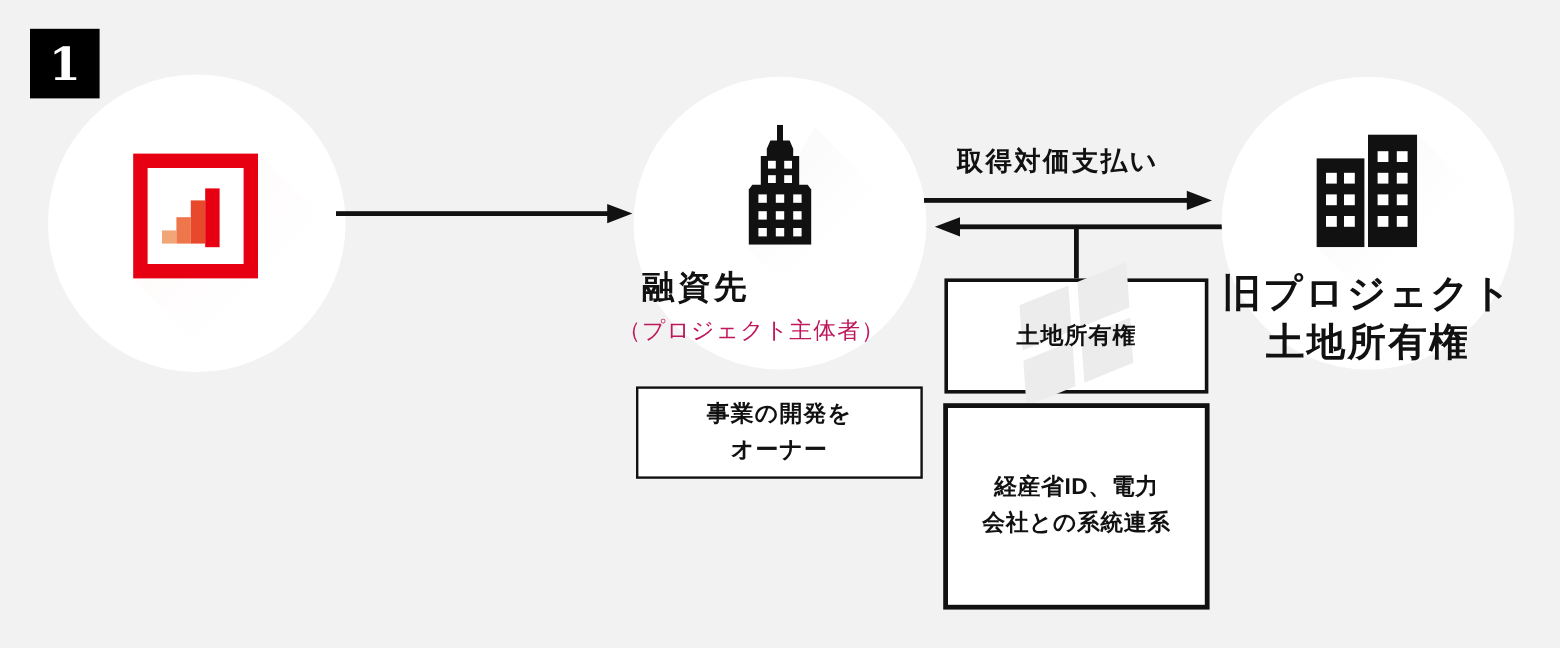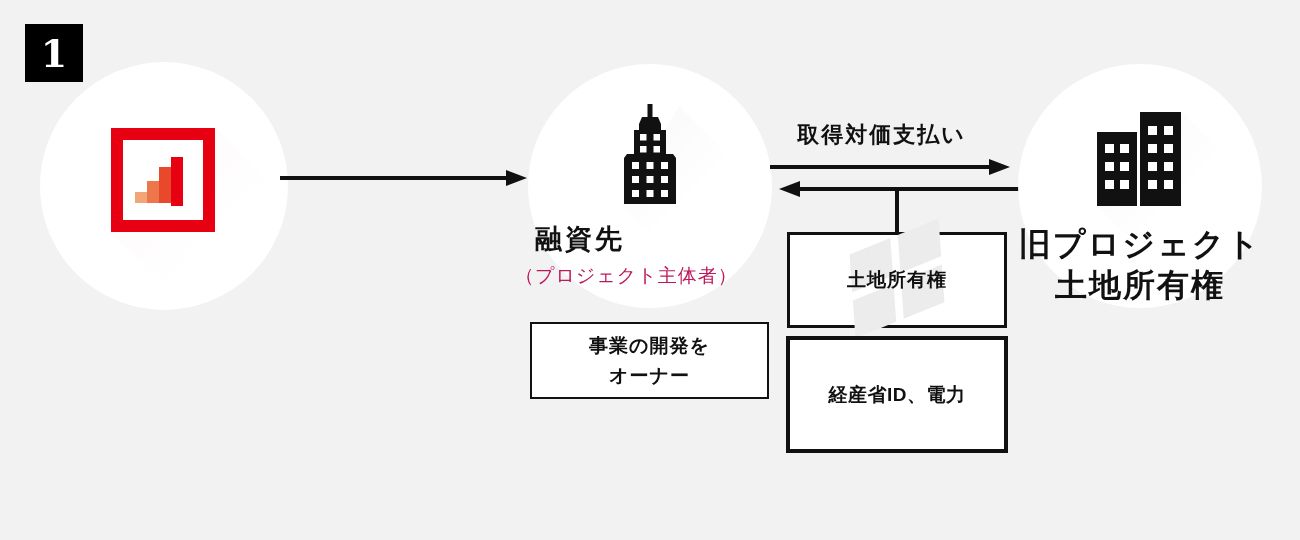--- a/index.html
+++ b/index.html
@@ -80,21 +80,21 @@
                  font-weight:bold; font-size:32px; letter-spacing:2px; line-height:41px; }
 
   
   .box {
     position:absolute; background:#fff; border:2px solid #111;
     display:flex; flex-direction:column; align-items:center; justify-content:center;
     font-weight:bold; text-align:center;
   }
   .box-dev  { left:530px; top:322px; width:239px; height:77px;  font-size:19px; line-height:30px; letter-spacing:1px; }
   .box-land { left:787px; top:232px; width:220px; height:96px;  border-width:3px; font-size:19px; letter-spacing:1px; }
-  .box-meti { left:786px; top:336px; width:222px; height:117px; border-width:4px; font-size:19px; line-height:30px; letter-spacing:0.5px; }
+  .box-meti { left:786px; top:336px; width:222px; height:172px; border-width:4px; font-size:19px; line-height:30px; letter-spacing:0.5px; }
 
   .watermark {
     position:absolute; left:50%; top:50%; width:96px; height:80px;
     transform:translate(-50%,-52%) rotate(-22deg) skewX(-18deg);
     display:grid; grid-template-columns:1fr 1fr; grid-template-rows:1fr 1fr; gap:8px;
   }
   .watermark i { background:#ececec; display:block; }
   .over { position:relative; z-index:1; }
 </style>
 </head>
@@ -165,20 +165,21 @@
     <div class="watermark">
       <i></i>
         <i></i>
         <i></i>
         <i></i>
     </div>
     <div class="over">土地所有権</div>
   </div>
   <div class="box box-meti">
     <div>経産省ID、電力</div>
+    <div>会社との系統連系</div>
   </div>
 
   <div class="circle c-right">
     <div class="wedge wedge-right"></div>
     <svg class="bld-right" width="84" height="94" viewBox="0 0 84 94">
       <g fill="#111">
         <rect x="0" y="20" width="40" height="74"></rect>
         <rect x="43" y="0" width="41" height="94"></rect>
       </g>
       <g fill="#fff">

